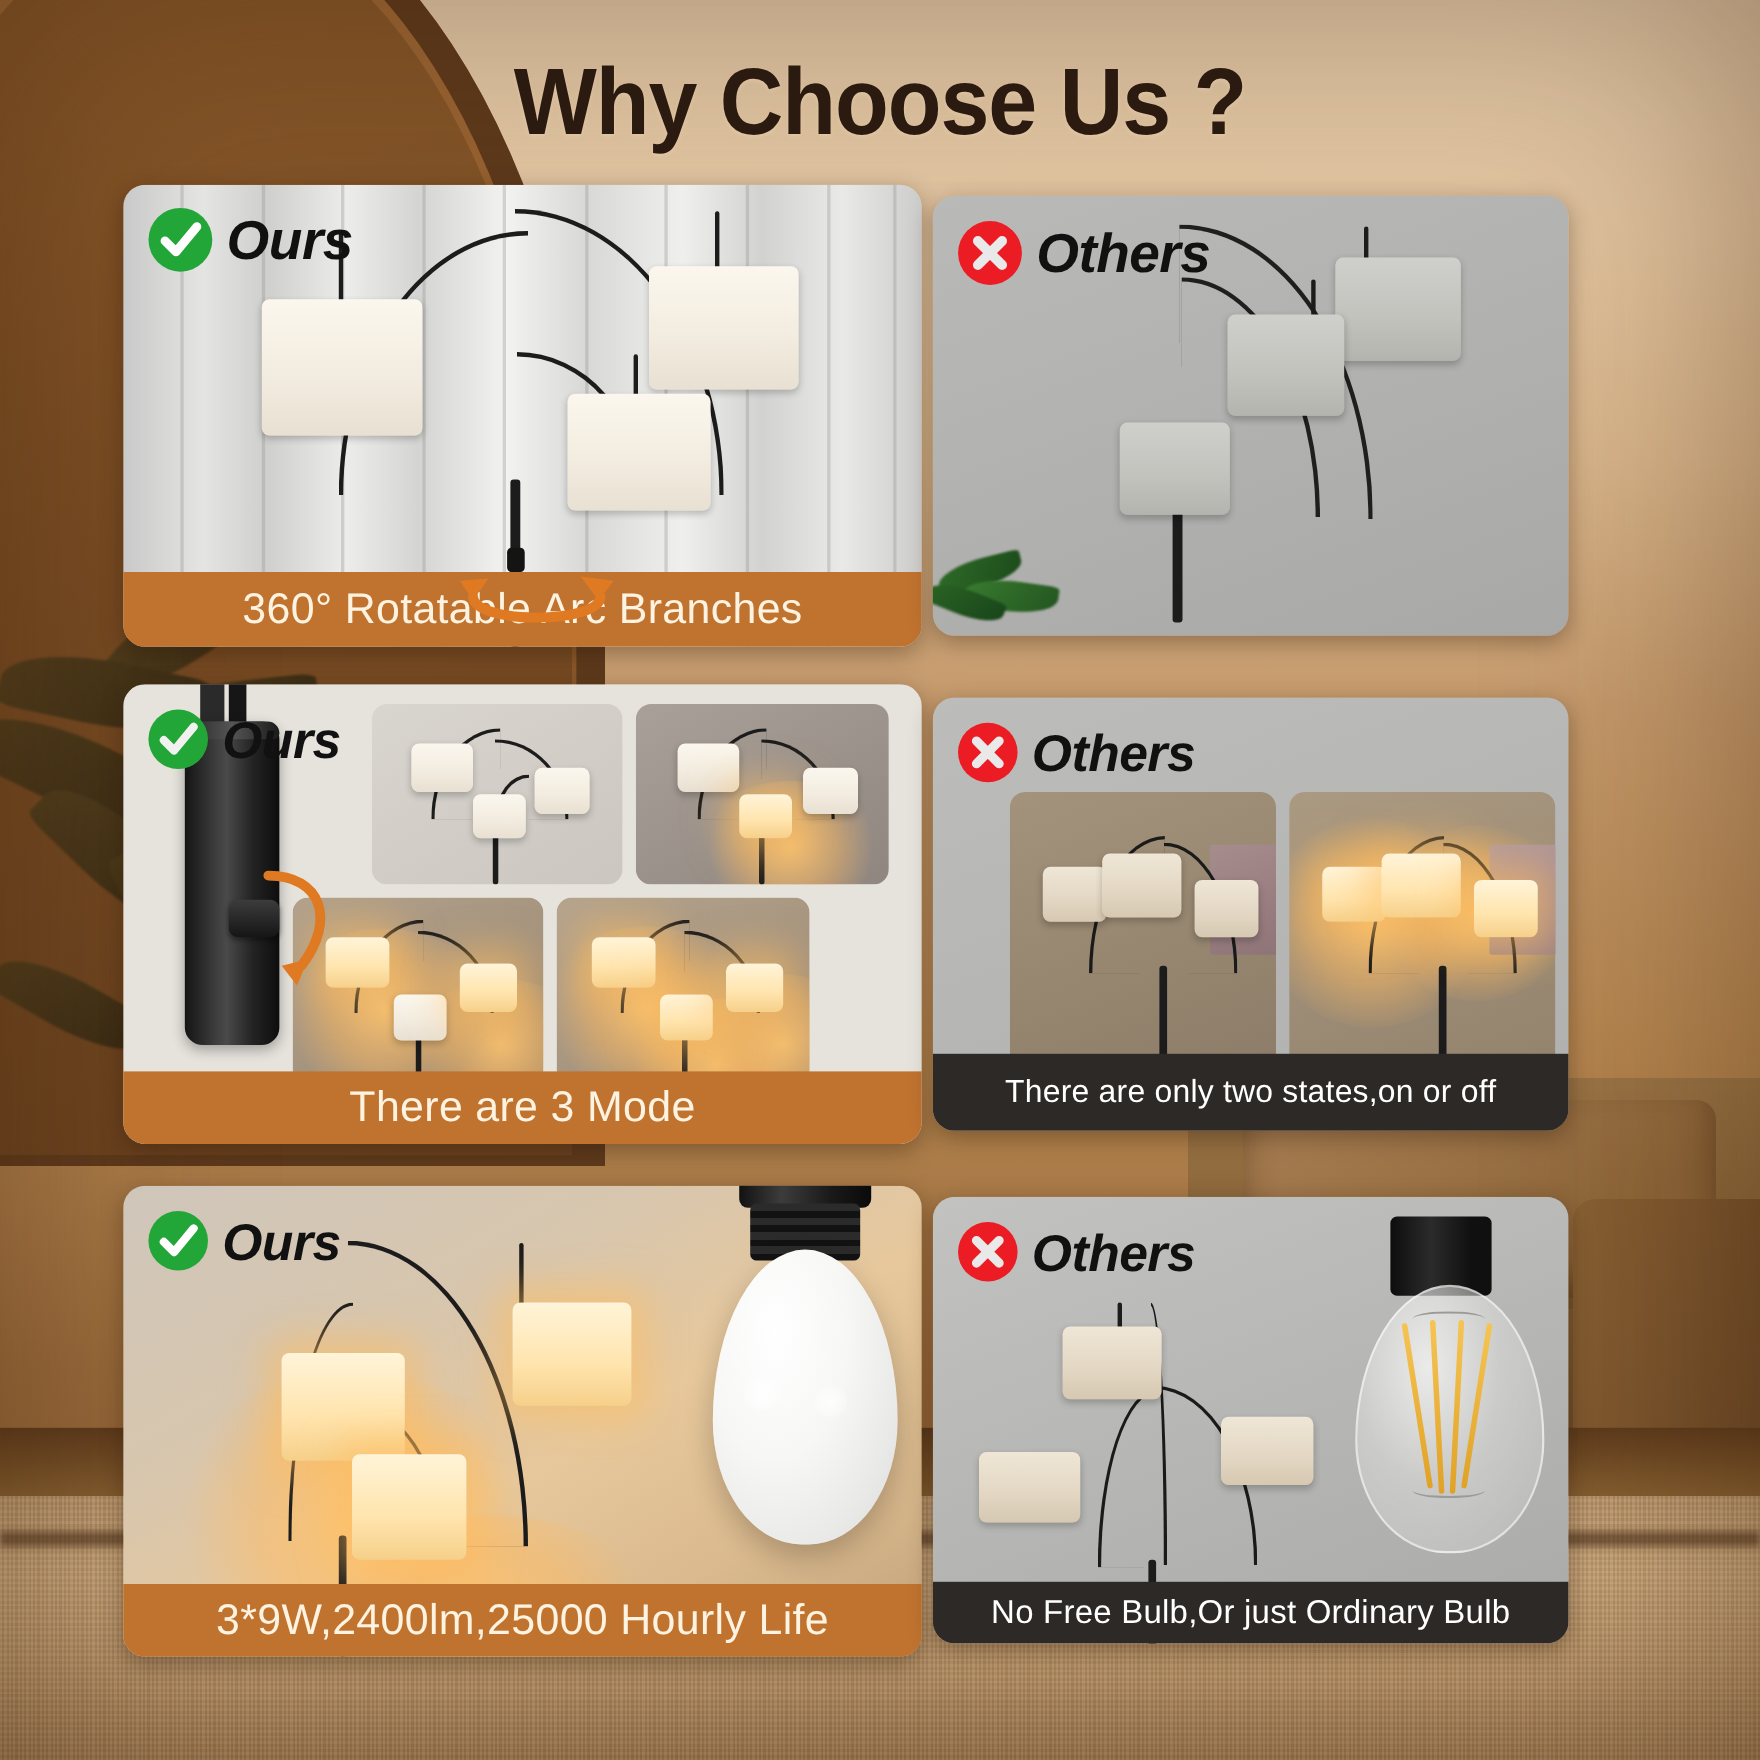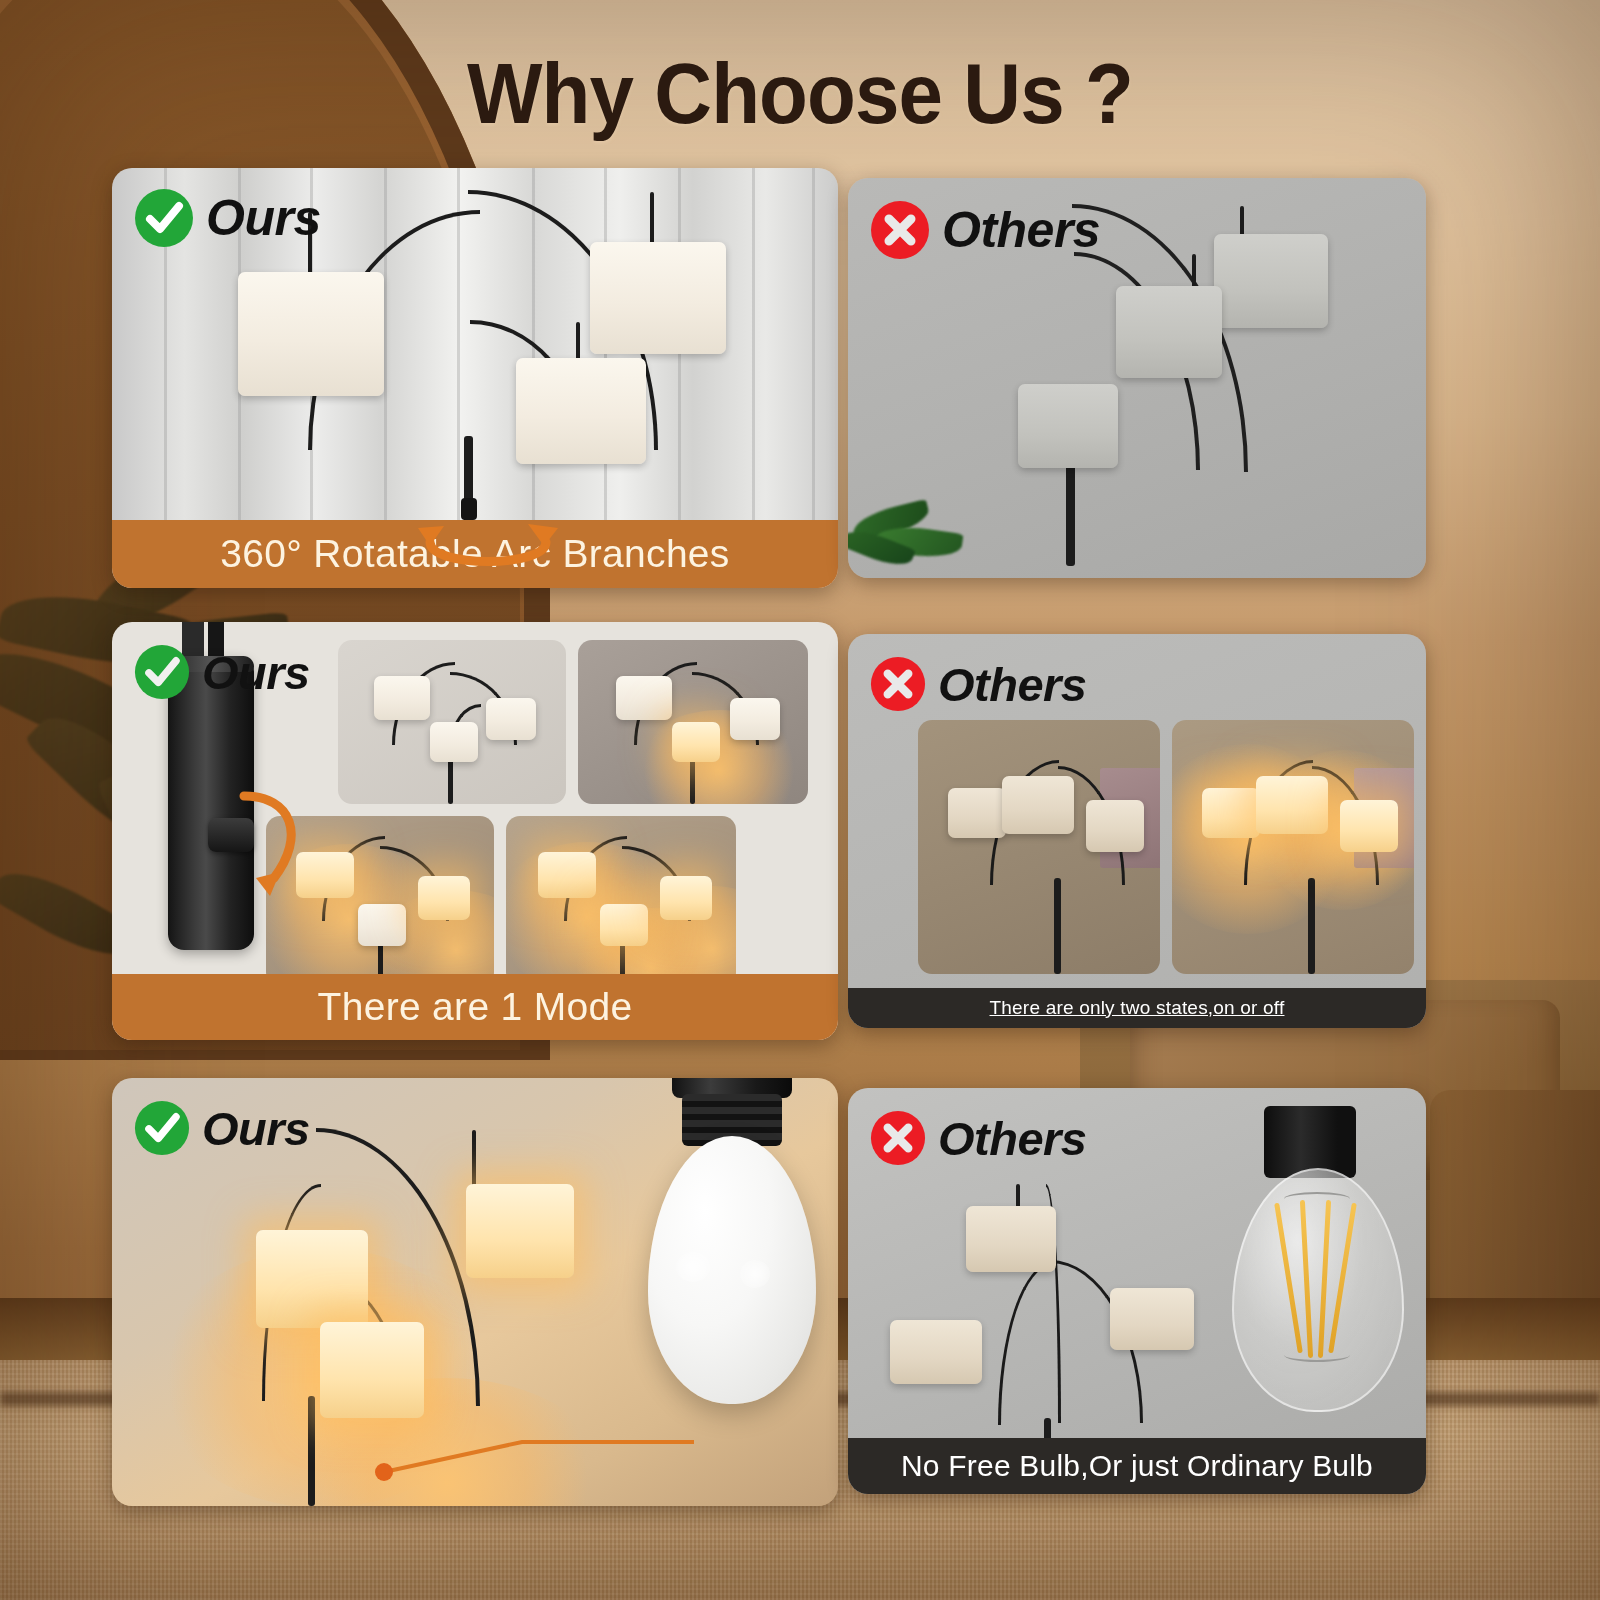--- a/index.html
+++ b/index.html
@@ -314,21 +314,21 @@
     </div>
 
     <div class="badge small" style="left:22px;top:22px;">
       <svg class="ico" viewBox="0 0 60 60">
         <circle cx="30" cy="30" r="29" fill="#22a638"></circle>
         <path d="M16 31 L26 41 L45 18" fill="none" stroke="#f1f1ef" stroke-width="8" stroke-linecap="round" stroke-linejoin="round"></path>
       </svg>
       <span class="lbl nosel">Ours</span>
     </div>
 
-    <div class="caption cap-ours nosel" style="height:66px;">There are 1 Mode</div>
+    <div class="caption cap-ours nosel" style="height:66px;">There are 3 Mode</div>
   </div>
 
   <div class="card" style="left:848px;top:634px;width:578px;height:394px;">
     <div class="photo">
       <div style="position:absolute;inset:0;background:linear-gradient(160deg,#bcbcba,#b0b0ae);"></div>
 
       <div class="mode-cell" style="left:70px;top:86px;width:242px;height:254px;">
         <div class="mc-wall" style="background:linear-gradient(160deg,#a3937c,#8d7d68);"></div>
         <div style="position:absolute;right:-2px;top:48px;width:62px;height:100px;
              background:linear-gradient(160deg,#a78c8e,#8e7476);border-radius:3px;"></div>
@@ -360,21 +360,21 @@
     </div>
 
     <div class="badge small" style="left:22px;top:22px;">
       <svg class="ico" viewBox="0 0 60 60">
         <circle cx="30" cy="30" r="29" fill="#ec1c24"></circle>
         <path d="M19 19 L41 41 M41 19 L19 41" fill="none" stroke="#e9e9e9" stroke-width="9" stroke-linecap="round"></path>
       </svg>
       <span class="lbl nosel">Others</span>
     </div>
 
-    <div class="caption cap-others nosel" style="height:40px;font-size:19px;text-decoration:underline;">There are only two states,on or off</div>
+    <div class="caption cap-others nosel" style="height:70px;font-size:29px;">There are only two states,on or off</div>
   </div>
 
   <div class="card" style="left:112px;top:1078px;width:726px;height:428px;">
     <div class="photo">
       <div style="position:absolute;inset:0;background:linear-gradient(150deg,#cfc6bb 0%,#d8c6ad 34%,#e7c89c 56%,#d9b98d 78%,#c2a17a 100%);"></div>
       <div class="glow" style="left:40px;top:170px;width:340px;height:260px;"></div>
       <div class="glow" style="left:170px;top:300px;width:330px;height:210px;"></div>
 
       <div class="pole" style="left:196px;top:318px;width:7px;height:110px;"></div>
       <div class="arm" style="left:150px;top:106px;width:56px;height:214px;border-width:3px 0 0 3px;
@@ -410,20 +410,21 @@
     </div>
 
     <div class="badge small" style="left:22px;top:22px;">
       <svg class="ico" viewBox="0 0 60 60">
         <circle cx="30" cy="30" r="29" fill="#22a638"></circle>
         <path d="M16 31 L26 41 L45 18" fill="none" stroke="#fff" stroke-width="8" stroke-linecap="round" stroke-linejoin="round"></path>
       </svg>
       <span class="lbl nosel">Ours</span>
     </div>
 
+    <div class="caption cap-ours nosel" style="height:66px;">3*9W,2400lm,25000 Hourly Life</div>
   </div>
 
   <div class="card" style="left:848px;top:1088px;width:578px;height:406px;">
     <div class="photo">
       <div style="position:absolute;inset:0;background:linear-gradient(160deg,#c2c2c0 0%,#b6b6b4 50%,#aaaaa8 100%);"></div>
 
       <div class="pole" style="left:196px;top:330px;width:7px;height:78px;"></div>
       <div class="arm" style="left:150px;top:174px;width:52px;height:160px;border-width:3px 0 0 3px;
         border-color:#1a1a1a transparent transparent #1a1a1a;border-radius:100% 0 0 0/100% 0 0 0;"></div>
       <div class="arm" style="left:198px;top:96px;width:12px;height:236px;border-width:3px 3px 0 0;

